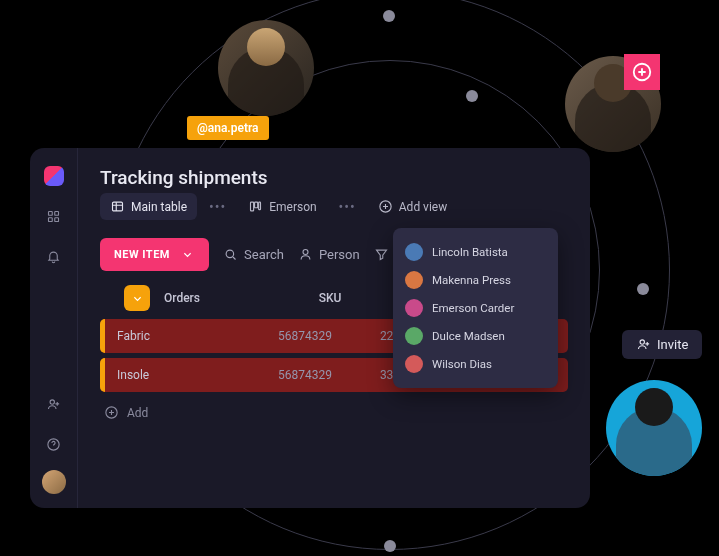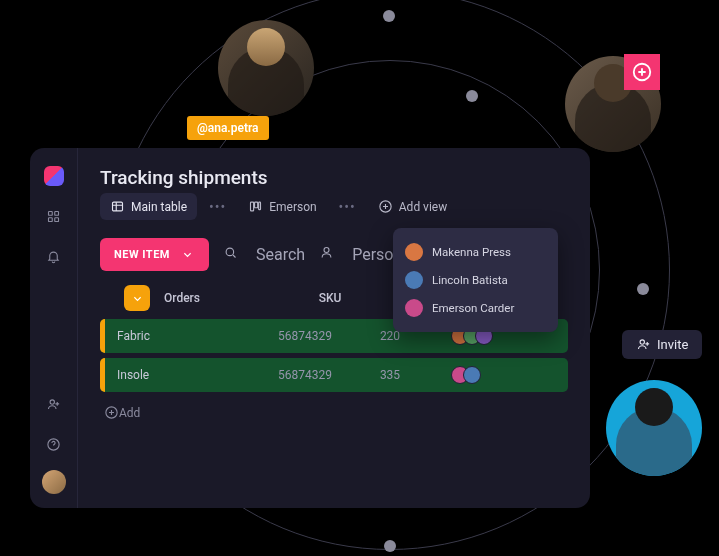--- a/index.html
+++ b/index.html
@@ -208,23 +208,23 @@
     padding: 9px 14px;
     border-radius: 6px;
     display: flex;
     align-items: center;
     gap: 10px;
     cursor: pointer;
   }
   .tool {
     display: flex;
     align-items: flex-start;
-    gap: 18px;
+    gap: 6px;
     color: #a5a5b8;
-    font-size: 16px;
+    font-size: 13px;
     cursor: pointer;
   }
   
   .table-head {
     display: flex;
     align-items: center;
     padding: 0 0 8px 0;
     gap: 0;
     margin-left: 24px;
   }
@@ -244,21 +244,21 @@
     font-size: 12px;
     font-weight: 500;
   }
   .col-orders { width: 118px; }
   .col-sku { width: 96px; text-align: center; }
   .col-qty { width: 74px; text-align: center; }
   
   .row {
     display: flex;
     align-items: center;
-    background: #14532d;
+    background: #7f1d1d;
     border-radius: 5px;
     margin-bottom: 5px;
     height: 34px;
     overflow: hidden;
   }
   .row-accent {
     width: 5px;
     height: 100%;
     background: #f6a20b;
     margin-right: 12px;
@@ -279,21 +279,21 @@
     width: 18px;
     height: 18px;
     border-radius: 50%;
     border: 1.5px solid #232238;
     margin-left: -6px;
   }
   
   .addrow {
     display: flex;
     align-items: center;
-    gap: 0;
+    gap: 8px;
     color: #8a8a9e;
     font-size: 12px;
     padding: 8px 4px;
     cursor: pointer;
   }
   
   .popover {
     position: absolute;
     left: 315px;
     top: 80px;
@@ -491,26 +491,34 @@
     <div class="addrow">
       <svg class="ico" viewBox="0 0 24 24">
           <circle cx="12" cy="12" r="9"></circle>
           <path d="M12 8v8M8 12h8"></path>
         </svg>
       <span>Add</span>
     </div>
 
     <div class="popover" id="people-popover">
         <div class="pop-item">
+       <div class="pop-av" style="background:#4a7ab5"></div>
+       <span>Lincoln Batista</span>
+     </div>
+        <div class="pop-item">
        <div class="pop-av" style="background:#d97742"></div>
        <span>Makenna Press</span>
-     </div>
-        <div class="pop-item">
-       <div class="pop-av" style="background:#4a7ab5"></div>
-       <span>Lincoln Batista</span>
      </div>
         <div class="pop-item">
        <div class="pop-av" style="background:#c94a8a"></div>
        <span>Emerson Carder</span>
      </div>
+        <div class="pop-item">
+       <div class="pop-av" style="background:#5aa867"></div>
+       <span>Dulce Madsen</span>
+     </div>
+        <div class="pop-item">
+       <div class="pop-av" style="background:#d45a5a"></div>
+       <span>Wilson Dias</span>
+     </div>
       </div>
   </div>
 </div>
 
 </body></html>

